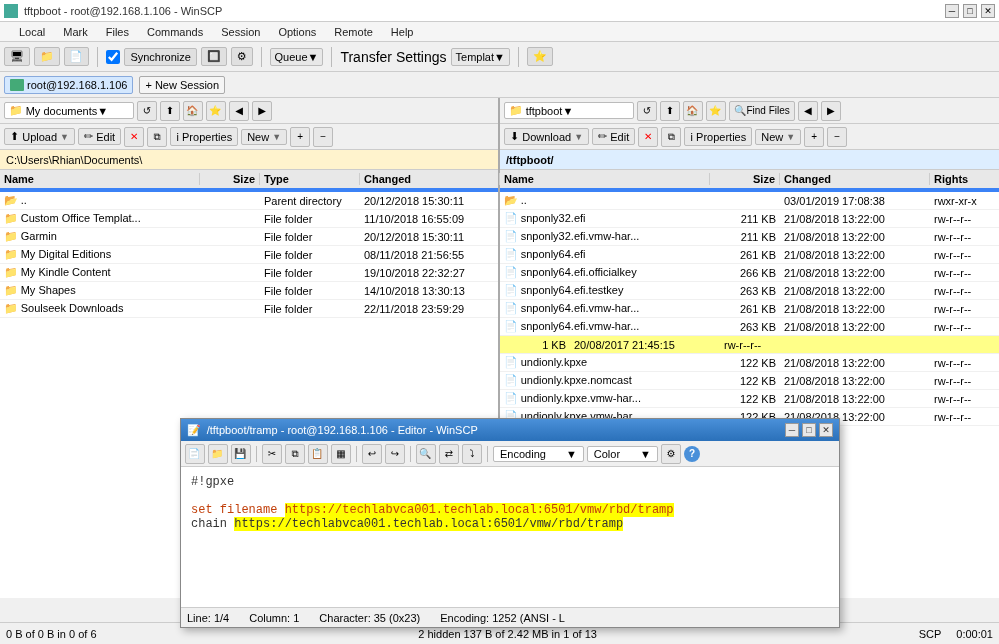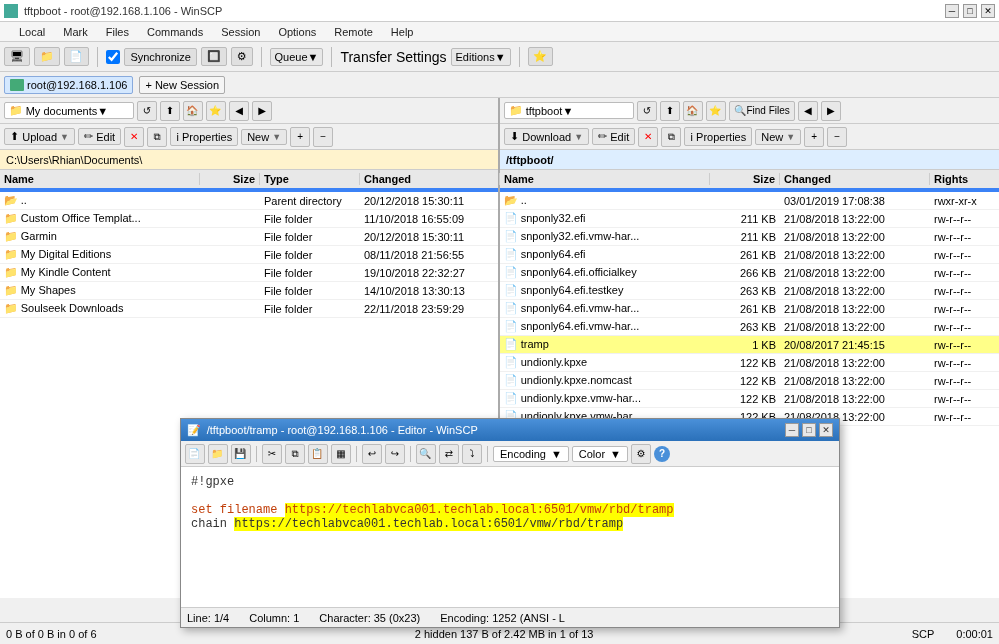--- a/index.html
+++ b/index.html
@@ -333,21 +333,21 @@
     }
     .editor-dropdown {
       display: flex;
       align-items: center;
       background: #fff;
       border: 1px solid #bbb;
       border-radius: 2px;
       padding: 1px 6px;
       cursor: pointer;
       font-size: 11px;
-      gap: 5px;
+      gap: 20px;
     }
     .editor-content {
       flex: 1;
       background: #fff;
       padding: 8px 10px;
       font-family: 'Courier New', monospace;
       font-size: 12px;
       overflow: auto;
     }
     .editor-status {
@@ -451,21 +451,21 @@
   <div class="toolbar-btn">🔲</div>
   <div class="toolbar-btn">⚙</div>
   <div class="toolbar-sep"></div>
   <div class="queue-dropdown">
     <span>Queue</span>
     <span> ▼</span>
   </div>
   <div class="toolbar-sep"></div>
   <span style="font-size:14px;">Transfer Settings</span>
   <div class="queue-dropdown">
-    <span>Editions</span>
+    <span>Templat</span>
     <span> ▼</span>
   </div>
   <div class="toolbar-sep"></div>
   <div class="toolbar-btn">⭐</div>
 </div>
 
 <div class="session-bar">
   <div class="session-item">
     <div class="session-icon"></div>
     <span>root@192.168.1.106</span>
@@ -712,23 +712,20 @@
         <div class="file-row">
       <div class="file-cell rc-name">
         <span style="margin-right:3px;">📄</span>snponly64.efi.vmw-har...
       </div>
       <div class="file-cell rc-size" style="text-align:right;">263 KB</div>
       <div class="file-cell rc-changed">21/08/2018  13:22:00</div>
       <div class="file-cell rc-rights">rw-r--r--</div>
 
     </div>
         <div class="file-row selected">
-      <div class="file-cell rc-name">
-        <span style="margin-right:3px;">📄</span>tramp
-      </div>
       <div class="file-cell rc-size" style="text-align:right;">1 KB</div>
       <div class="file-cell rc-changed">20/08/2017  21:45:15</div>
       <div class="file-cell rc-rights">rw-r--r--</div>
 
     </div>
         <div class="file-row">
       <div class="file-cell rc-name">
         <span style="margin-right:3px;">📄</span>undionly.kpxe
       </div>
       <div class="file-cell rc-size" style="text-align:right;">122 KB</div>
@@ -763,21 +760,21 @@
       <div class="file-cell rc-rights">rw-r--r--</div>
 
     </div>
       </div>
   </div>
 </div>
 
 <div class="bottom-status">
   <span>0 B of 0 B in 0 of 6</span>
   <span>2 hidden    137 B of 2.42 MB in 1 of 13</span>
-  <div style="display:flex;align-items:center;gap:22px;">
+  <div style="display:flex;align-items:center;gap:15px;">
     <span>SCP</span>
     <span>0:00:01</span>
   </div>
 </div>
 
 <div class="editor-window">
   <div class="editor-title">
     <div style="display:flex;align-items:center;gap:6px;">
       <span>📝</span>
       <span>/tftpboot/tramp - root@192.168.1.106 - Editor - WinSCP</span>

